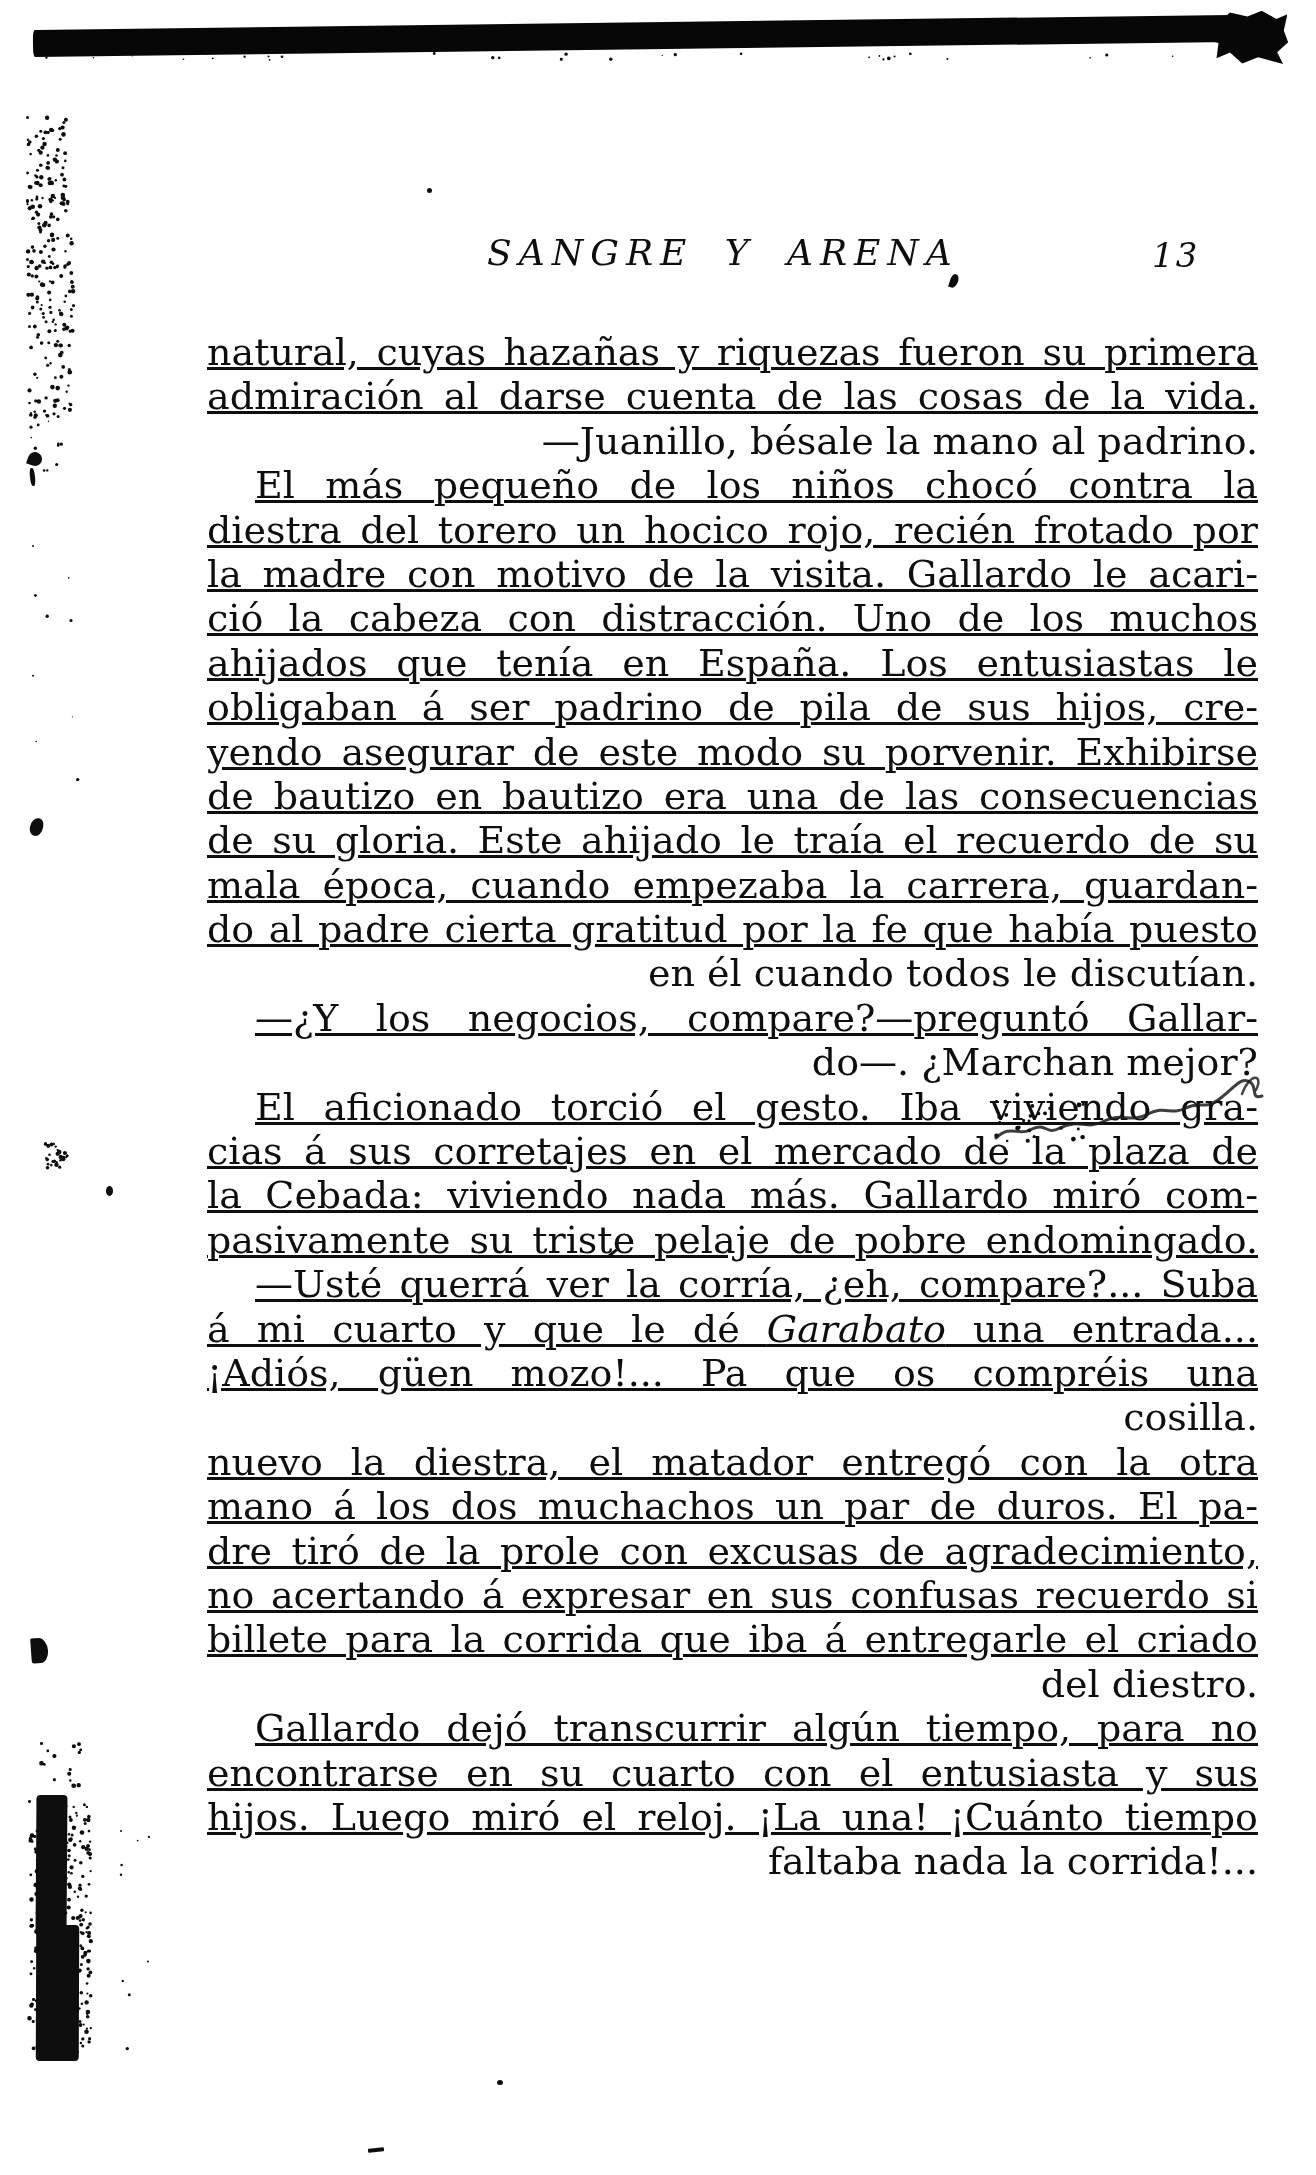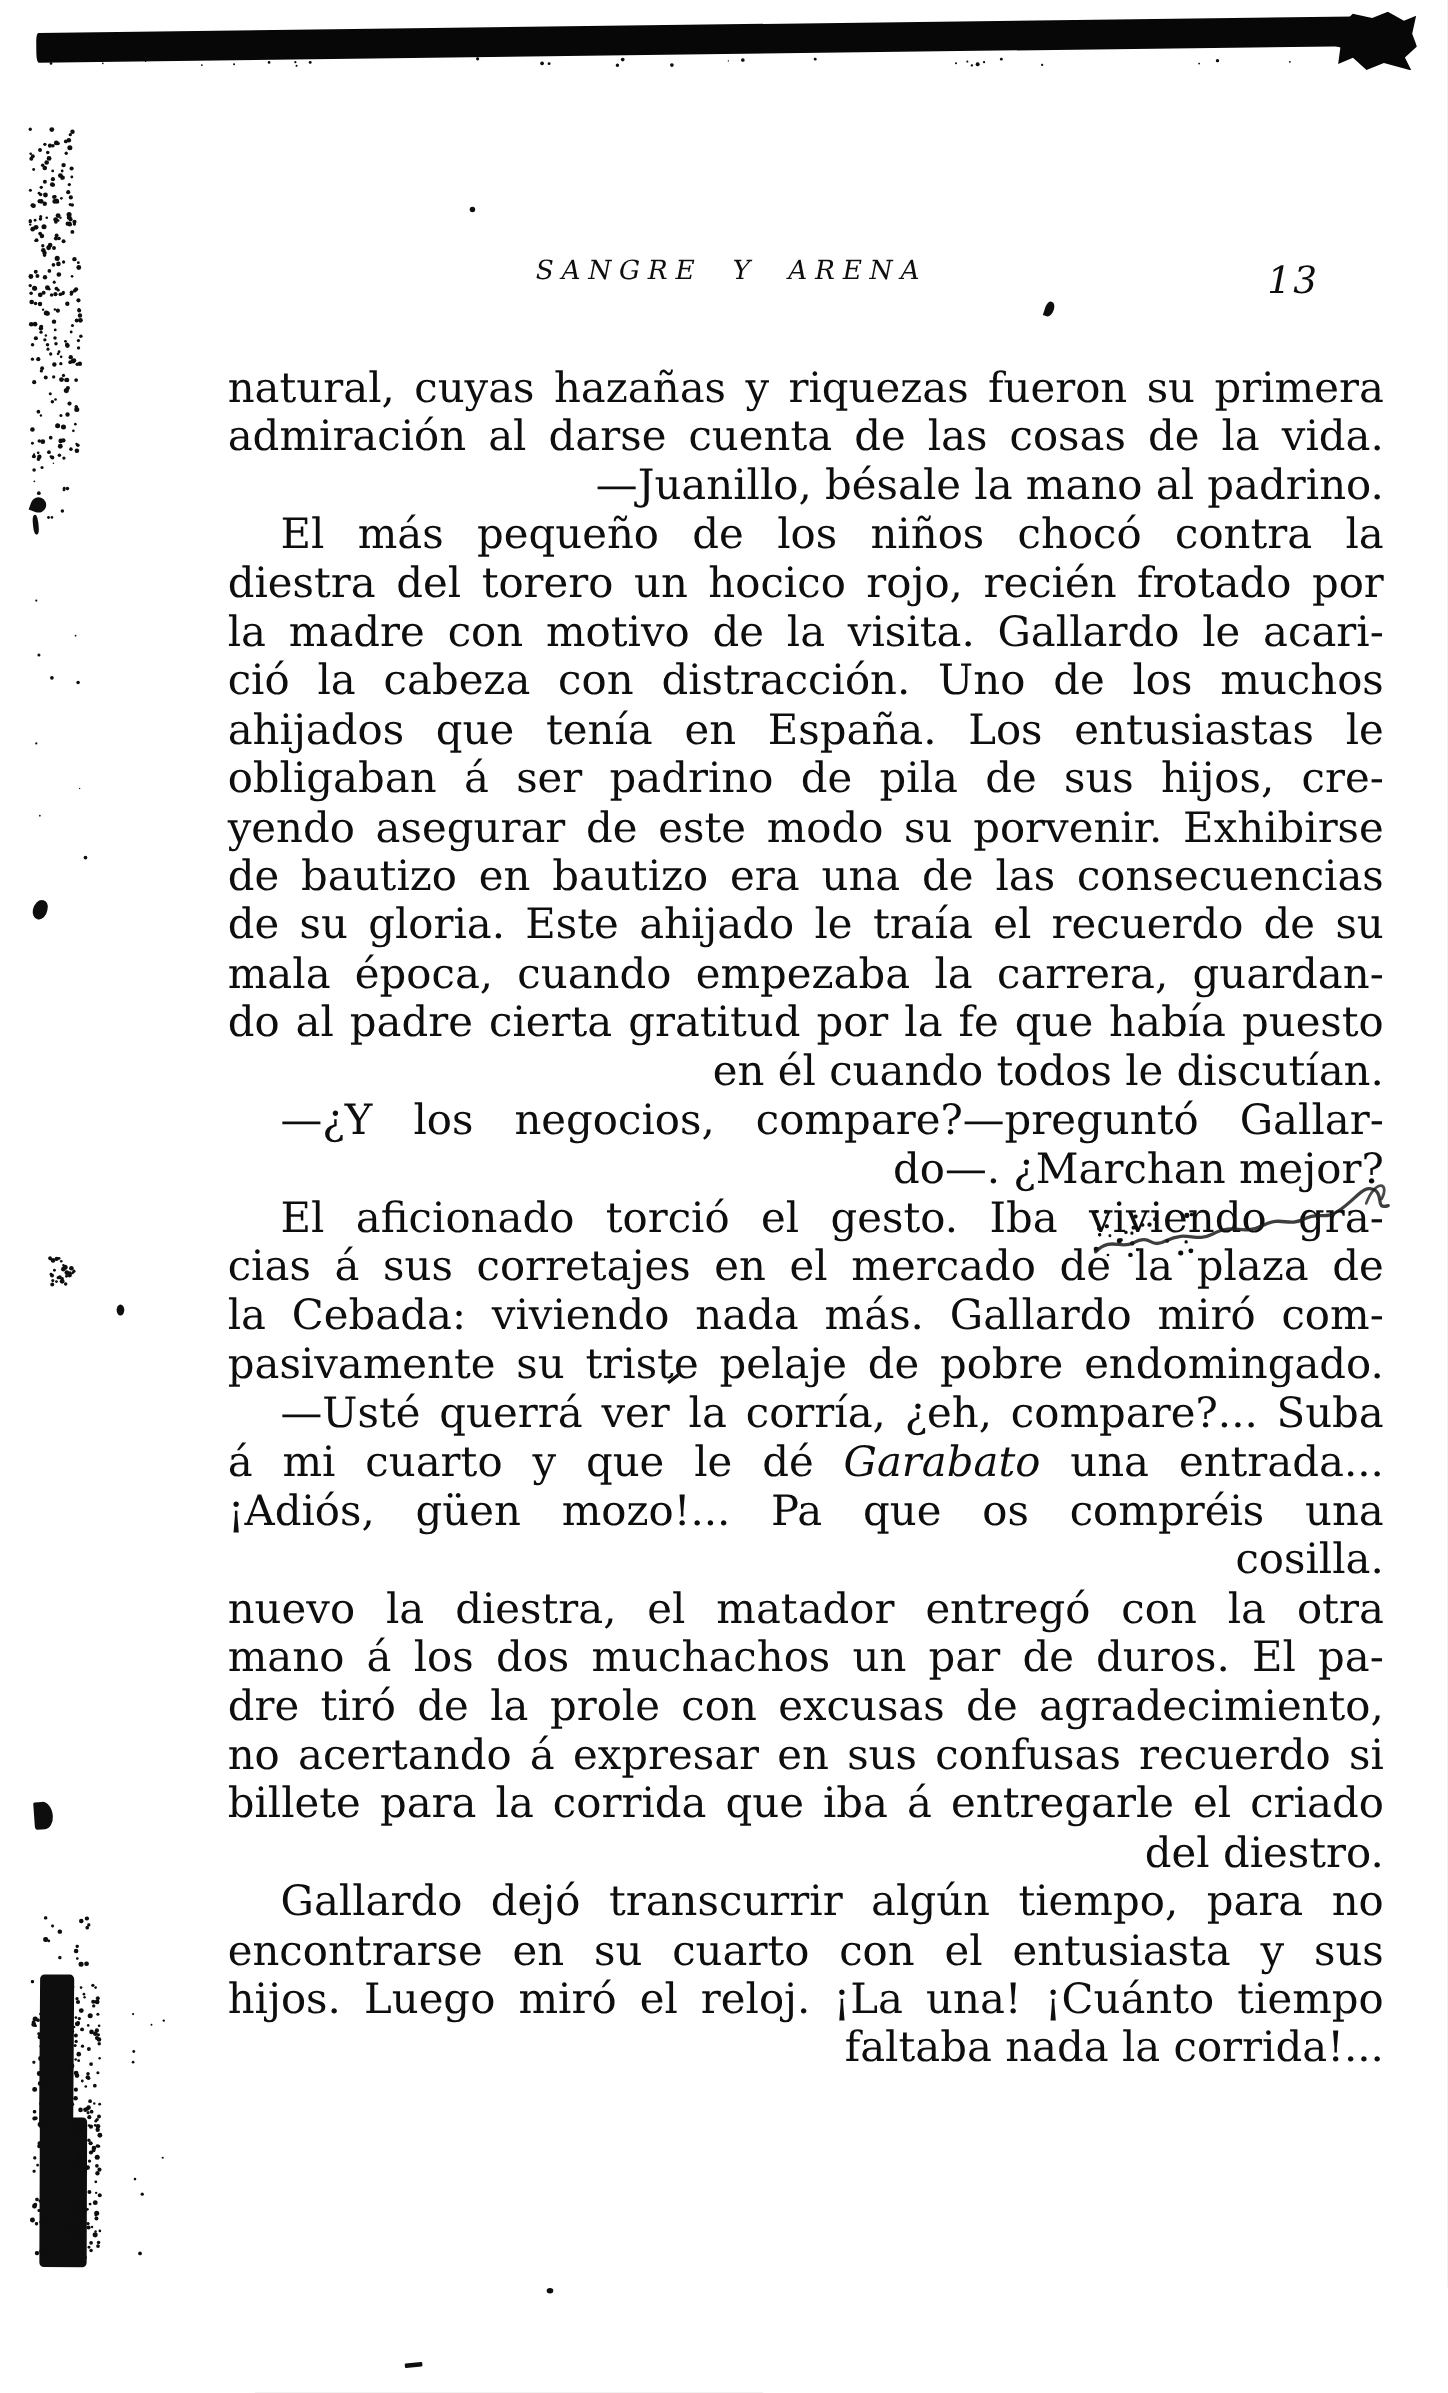--- a/index.html
+++ b/index.html
@@ -12,32 +12,32 @@
     position:absolute;left:33px;top:30px;width:1200px;height:27px;
     background:#070707;transform:rotate(-0.72deg);transform-origin:left center;
     border-radius:2px/8px;
   }
   .topbar-end{
     position:absolute;left:1208px;top:11px;width:80px;height:54px;background:#070707;
     transform:rotate(-1.5deg);
     clip-path:polygon(0 35%,14% 22%,28% 2%,50% 10%,68% 0,86% 16%,100% 8%,95% 38%,100% 60%,86% 78%,93% 100%,62% 86%,42% 97%,27% 76%,10% 86%,13% 58%,0 52%);
   }
   .running-title{
-    position:absolute;left:487px;top:232px;font-size:24px;font-style:italic;
+    position:absolute;left:487px;top:232px;font-size:36px;font-style:italic;
     letter-spacing:7px;word-spacing:13px;white-space:nowrap;
   }
   .page-number{
     position:absolute;left:1152px;top:235px;font-size:34px;font-style:italic;letter-spacing:2px;text-align:center;
   }
   .textblock{
     position:absolute;left:207px;top:330px;width:1051px;
     font-size:38px;line-height:44.4px;
   }
   .line{height:44.4px;text-align:right;}
-  .line.j{text-align:justify;text-align-last:justify;}
+  .line.j{text-align:justify;text-align-last:justify;text-decoration:underline;}
   .line.ind{text-indent:48px;}
   .line .it{font-style:italic;}
   .ink{position:absolute;background:#0e0e0e;}
   .spk{position:absolute;border-radius:50%;background:#0e0e0e;}
   .squiggle{position:absolute;left:988px;top:1060px;}
 </style>
 </head>
 <body>
 
 <div class="page">

